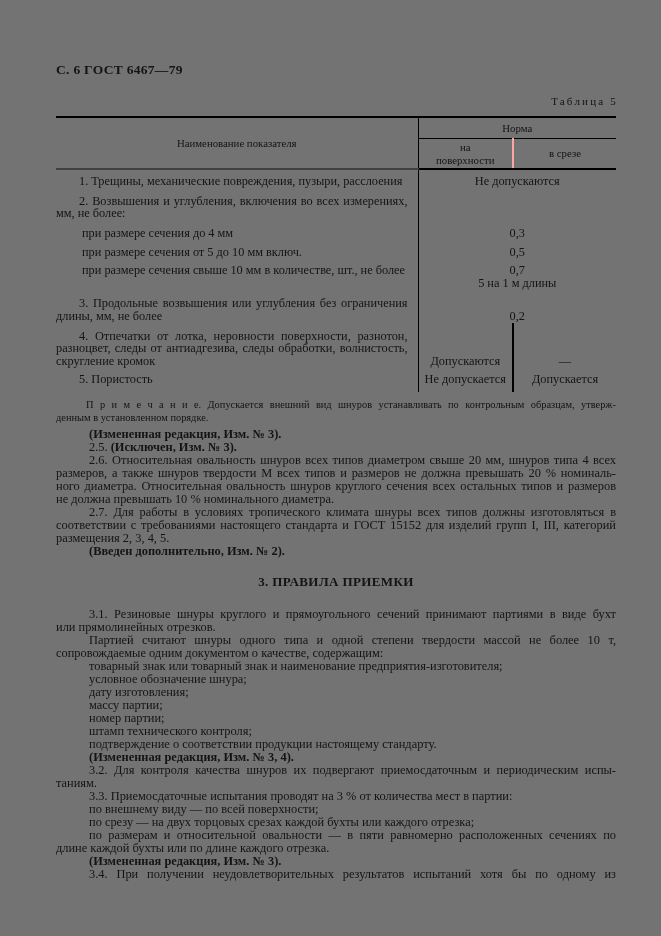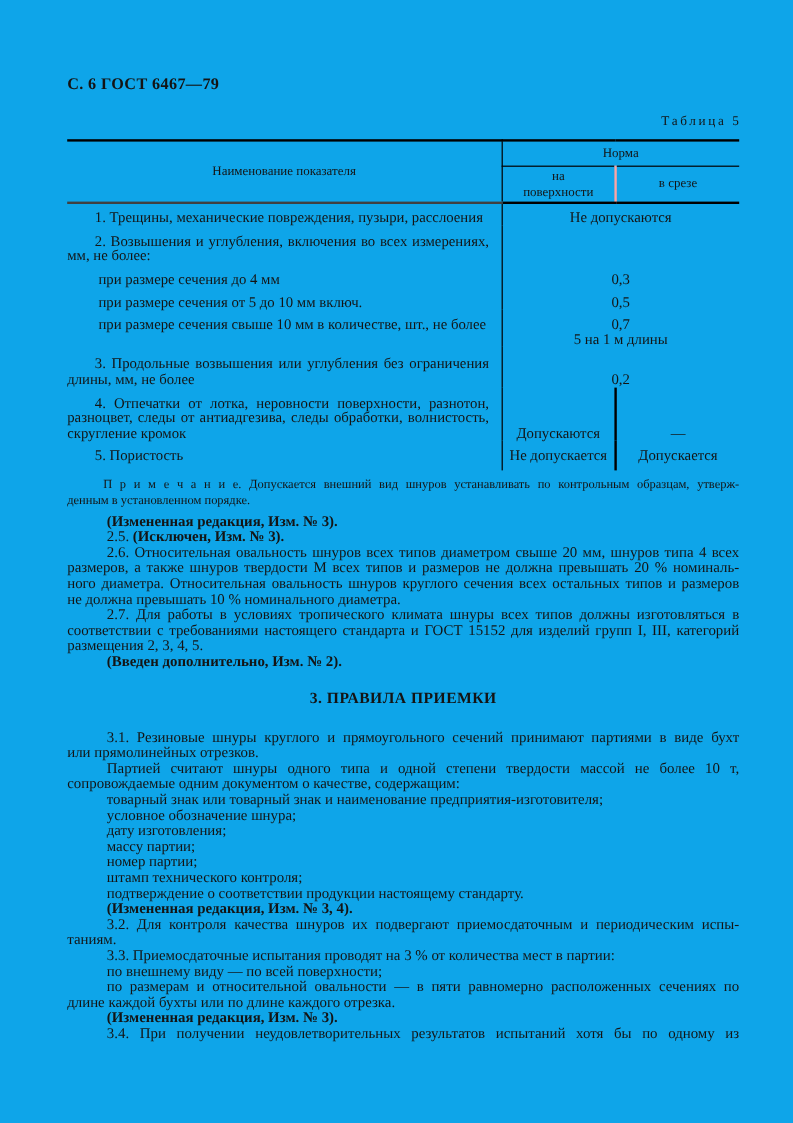--- a/index.html
+++ b/index.html
@@ -1,17 +1,17 @@
 <!DOCTYPE html>
 <html><head>
 <meta charset="utf-8">
 <style>
   html,body { margin:0; padding:0; background:#ffffff; }
   .page {
-    position:relative; width:661px; height:936px; background:#0ea5e9;
+    position:relative; width:661px; height:936px; background:#737373;
     color:#141414; font-family:"Liberation Serif","DejaVu Serif",serif;
     overflow:hidden;
   }
   .inner { padding:62px 45px 0 56px; }
 
   .doc-header { font-weight:bold; font-size:13.5px; letter-spacing:0.3px; }
 
   .tbl-caption { text-align:right; font-size:11px; letter-spacing:2.2px; margin-top:17px; margin-right:-2px; }
 
   table.gost {
@@ -201,20 +201,23 @@
           <div class="pl sp">3.2. Для контроля качества шнуров их подвергают приемосдаточным и периодическим испы-</div>
           <div class="pl">таниям.</div>
         </div>
         <div class="para ind1">
           <div class="pl">3.3. Приемосдаточные испытания проводят на 3 % от количества мест в партии:</div>
         </div>
         <div class="para ind1">
           <div class="pl">по внешнему виду — по всей поверхности;</div>
         </div>
         <div class="para ind1">
+          <div class="pl">по срезу — на двух торцовых срезах каждой бухты или каждого отрезка;</div>
+        </div>
+        <div class="para ind1">
           <div class="pl sp">по размерам и относительной овальности — в пяти равномерно расположенных сечениях по</div>
           <div class="pl">длине каждой бухты или по длине каждого отрезка.</div>
         </div>
         <div class="para b ind1">
           <div class="pl">(Измененная редакция, Изм. № 3).</div>
         </div>
         <div class="para ind1">
           <div class="pl sp">3.4. При получении неудовлетворительных результатов испытаний хотя бы по одному из</div>
         </div>
       </div>

